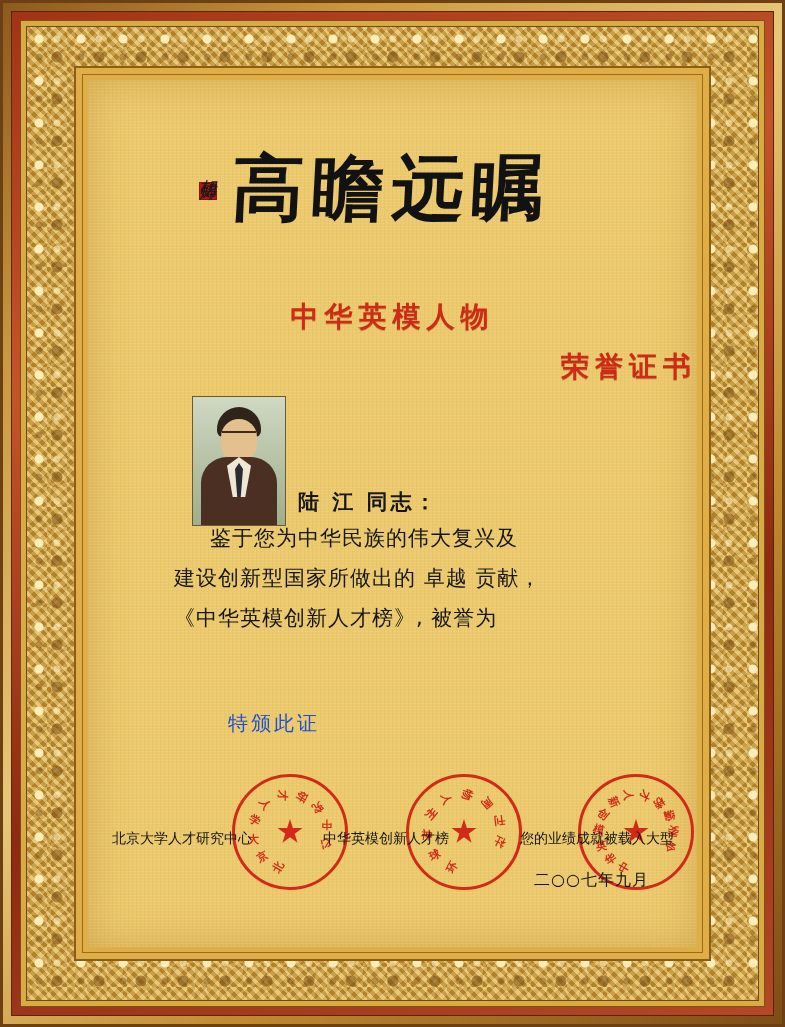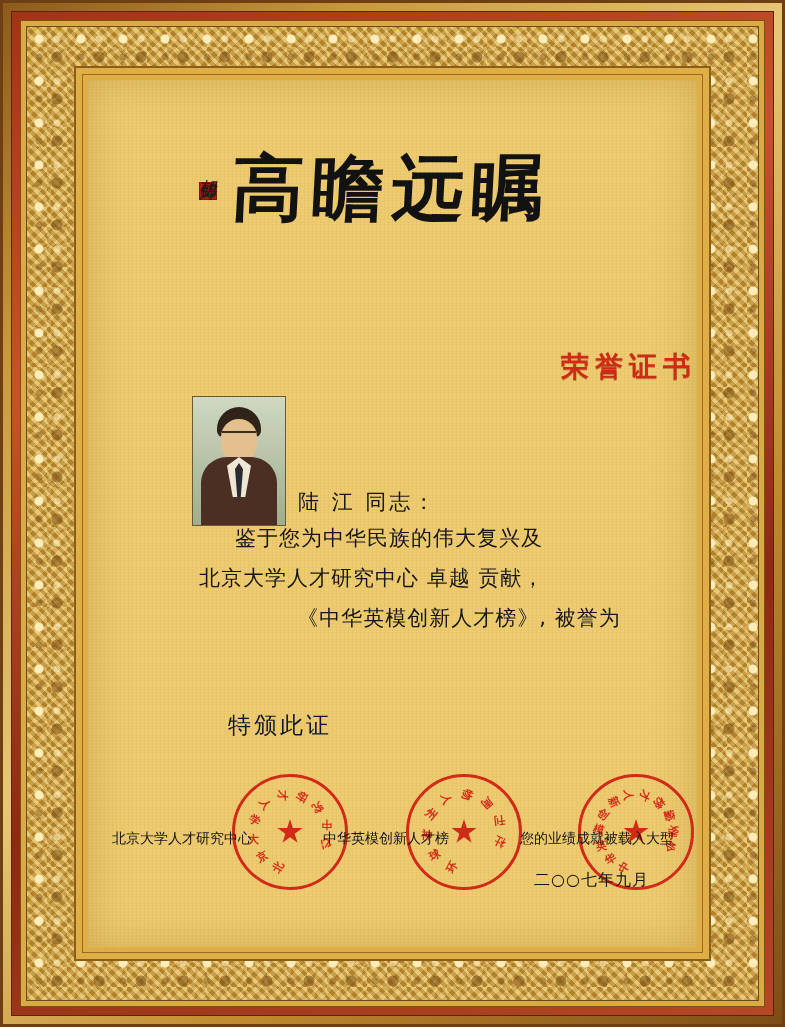--- a/index.html
+++ b/index.html
@@ -211,52 +211,51 @@
     clip-path: polygon(50% 0, 100% 18%, 72% 100%, 28% 100%, 0 18%);
   }
 
   
   .recipient {
     position: absolute;
     left: 210px;
     top: 408px;
     font-family: "DejaVu Sans", sans-serif;
     font-size: 21px;
-    font-weight: normal;
+    font-weight: bold;
     color: #161616;
     letter-spacing: 3px;
   }
   .body-text {
     position: absolute;
     left: 86px;
     top: 438px;
     width: 520px;
     font-family: "DejaVu Sans", sans-serif;
     font-size: 21px;
     color: #161616;
     line-height: 40px;
     letter-spacing: 1px;
-    margin-left: 25px;
   }
   .body-text p { margin: 0; }
   .body-line { white-space: nowrap; }
   .line-indent { padding-left: 36px; }
-  .line-center { text-align: center; }
+  .line-center { text-align: left; }
   .quoted {
     font-weight: bold;
     font-size: 22px;
     letter-spacing: 2px;
   }
   .closing {
     position: absolute;
     left: 140px;
     top: 630px;
     font-family: "DejaVu Sans", sans-serif;
-    font-size: 23px;
-    color: #0f172a;
+    font-size: 20px;
+    color: #1d4ed8;
     letter-spacing: 3px;
   }
 
   
   .seals {
     position: absolute;
     left: 28px;
     top: 690px;
     width: 560px;
     height: 130px;
@@ -334,36 +333,37 @@
     <div class="paper-texture"></div>
 
     <div class="calligraphy-block">
       <div class="signature-col">
         <span class="signature-text">胡锦涛</span>
         <div class="seal-small"></div>
       </div>
       <div class="calligraphy-main">高瞻远瞩</div>
     </div>
 
+    <div class="title-red title-line1">中华英模人物</div>
     <div class="title-red title-line2">荣誉证书</div>
 
     <div class="portrait">
       <div class="hair"></div>
       <div class="face"></div>
       <div class="glasses"></div>
       <div class="body"></div>
       <div class="shirt"></div>
       <div class="tie"></div>
     </div>
 
     <div class="recipient">陆 江 同志：</div>
 
     <div class="body-text">
       <p class="body-line line-indent">鉴于您为中华民族的伟大复兴及</p>
-      <p class="body-line">北京大学人才研究中心 卓越 贡献，</p>
+      <p class="body-line">建设创新型国家所做出的 卓越 贡献，</p>
       <p class="body-line line-center">《中华英模创新人才榜》, 被誉为</p>
     </div>
 
     <div class="closing">特颁此证</div>
 
     <div class="seals">
       <div class="seal" id="seal-1">
         <div class="ring-text" title="北京大学人才研究中心">
             <span style="transform: rotate(-150deg) translate(0px, -42px) rotate(90deg);">北</span>
             <span style="transform: rotate(-120deg) translate(0px, -42px) rotate(90deg);">京</span>

